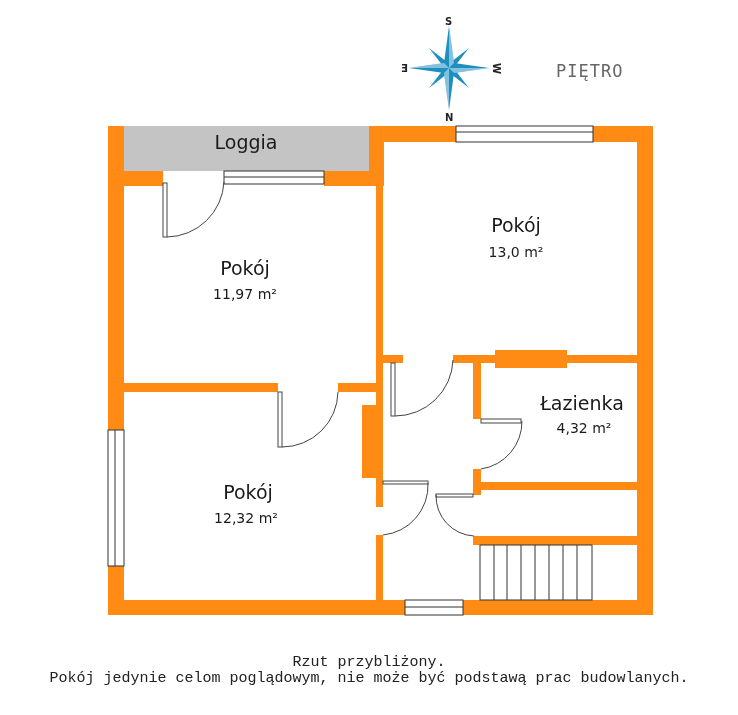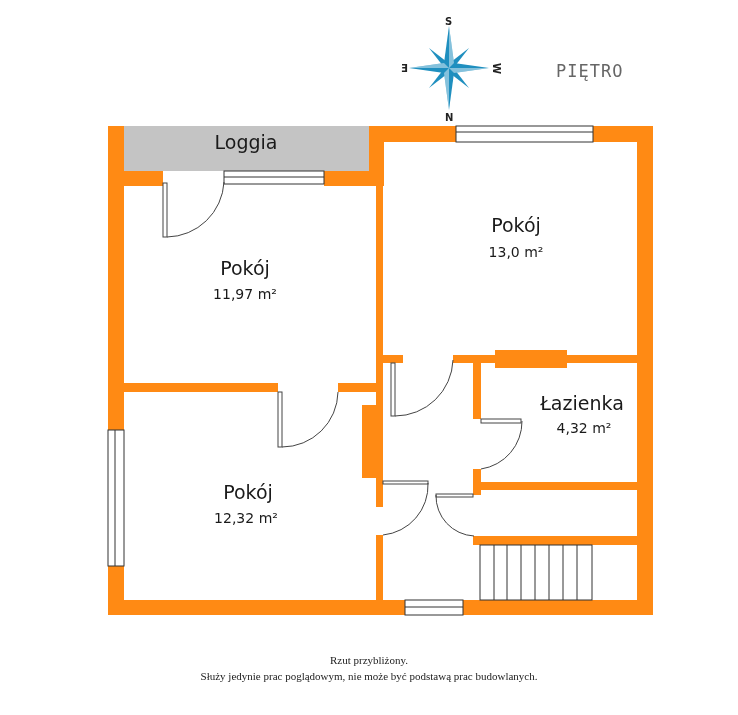--- a/index.html
+++ b/index.html
@@ -3,21 +3,21 @@
 <meta charset="utf-8">
 <style>
   html, body { margin:0; padding:0; background:#ffffff; }
   body { width:738px; height:715px; position:relative; overflow:hidden; font-family:"DejaVu Sans", sans-serif; }
   svg { position:absolute; left:0; top:0; }
   .lbl { font-family:"DejaVu Sans", sans-serif; fill:#1a1a1a; }
   .room-name { font-size:19px; }
   .room-area { font-size:14px; }
   .title { font-family:"DejaVu Sans Mono", monospace; font-size:17px; fill:#666; letter-spacing:1px; }
   .compass-letter { font-family:"DejaVu Sans", sans-serif; font-size:10px; font-weight:bold; fill:#222; }
-  .footer { position:absolute; left:0; width:738px; text-align:center; font-family:Liberation Serif, serif; font-size:11px; color:#222; }
+  .footer { position:absolute; left:0; width:738px; text-align:center; font-family:Liberation Mono, monospace; font-size:15px; color:#222; }
 </style>
 </head>
 <body>
 
 <svg width="738" height="715" viewBox="0 0 738 715">
 
   <rect x="124" y="126" width="252" height="45" fill="#c4c4c4"></rect>
 
   <g fill="#ff8a14">
 
@@ -128,13 +128,13 @@
   <text class="lbl room-area" x="516" y="257" text-anchor="middle">13,0 m²</text>
 
   <text class="lbl room-name" x="582" y="410" text-anchor="middle">Łazienka</text>
   <text class="lbl room-area" x="584" y="433" text-anchor="middle">4,32 m²</text>
 
   <text class="lbl room-name" x="248" y="499" text-anchor="middle">Pokój</text>
   <text class="lbl room-area" x="246" y="523" text-anchor="middle">12,32 m²</text>
 </svg>
 
 <div class="footer" style="top:654px;">Rzut przybliżony.</div>
-<div class="footer" style="top:670px;">Służy jedynie prac poglądowym, nie może być podstawą prac budowlanych.</div>
+<div class="footer" style="top:670px;">Pokój jedynie celom poglądowym, nie może być podstawą prac budowlanych.</div>
 
 </body></html>

